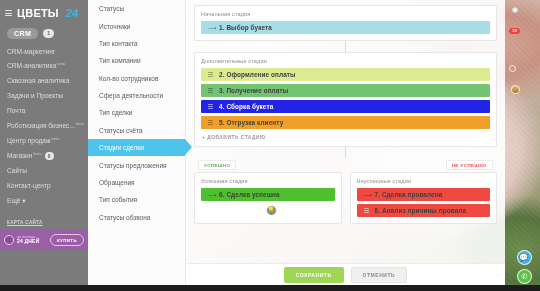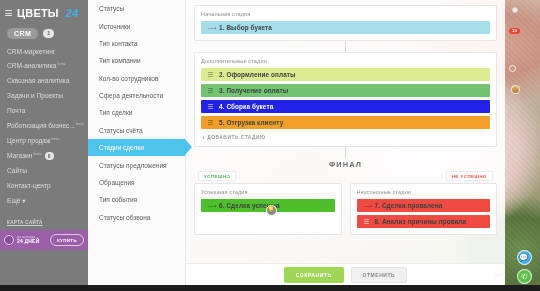--- a/index.html
+++ b/index.html
@@ -437,21 +437,20 @@
           </span>
         <span class="stage-name">5. Отгрузка клиенту</span>
       </div>
 
       <div class="add-stage">+ ДОБАВИТЬ СТАДИЮ</div>
     </div>
 
     <div class="connector"></div>
 
     <div class="final-wrap">
-      <div class="final-title">ФИНАЛ</div>
       <div class="final-tabs">
         <span class="ftab ok">УСПЕШНО</span>
         <span class="ftab fail">НЕ УСПЕШНО</span>
       </div>
 
       <div class="final-cols">
         <div class="card">
           <div class="card-label">Успешная стадия</div>
           <div class="stage" style="background:#4fbf2e;">
             <span class="stage-arrow">⟶</span>

